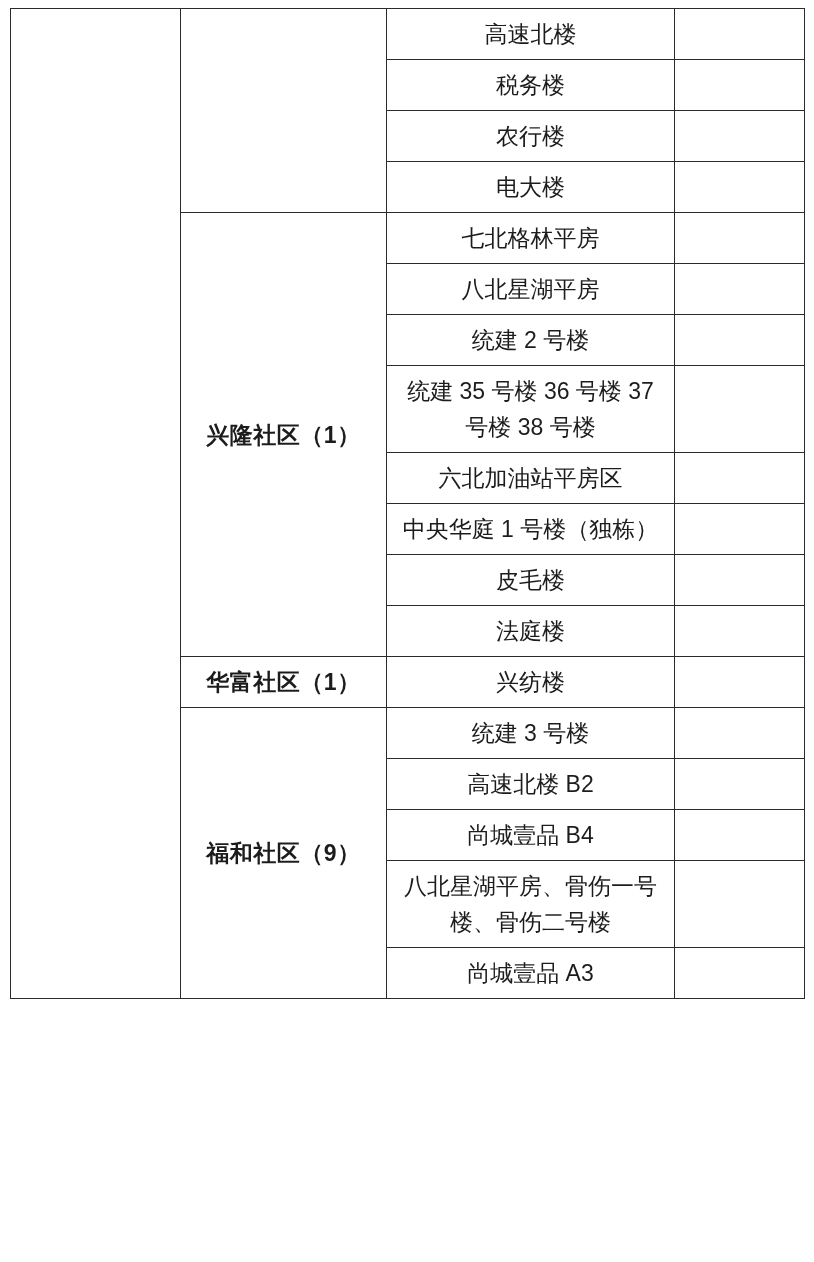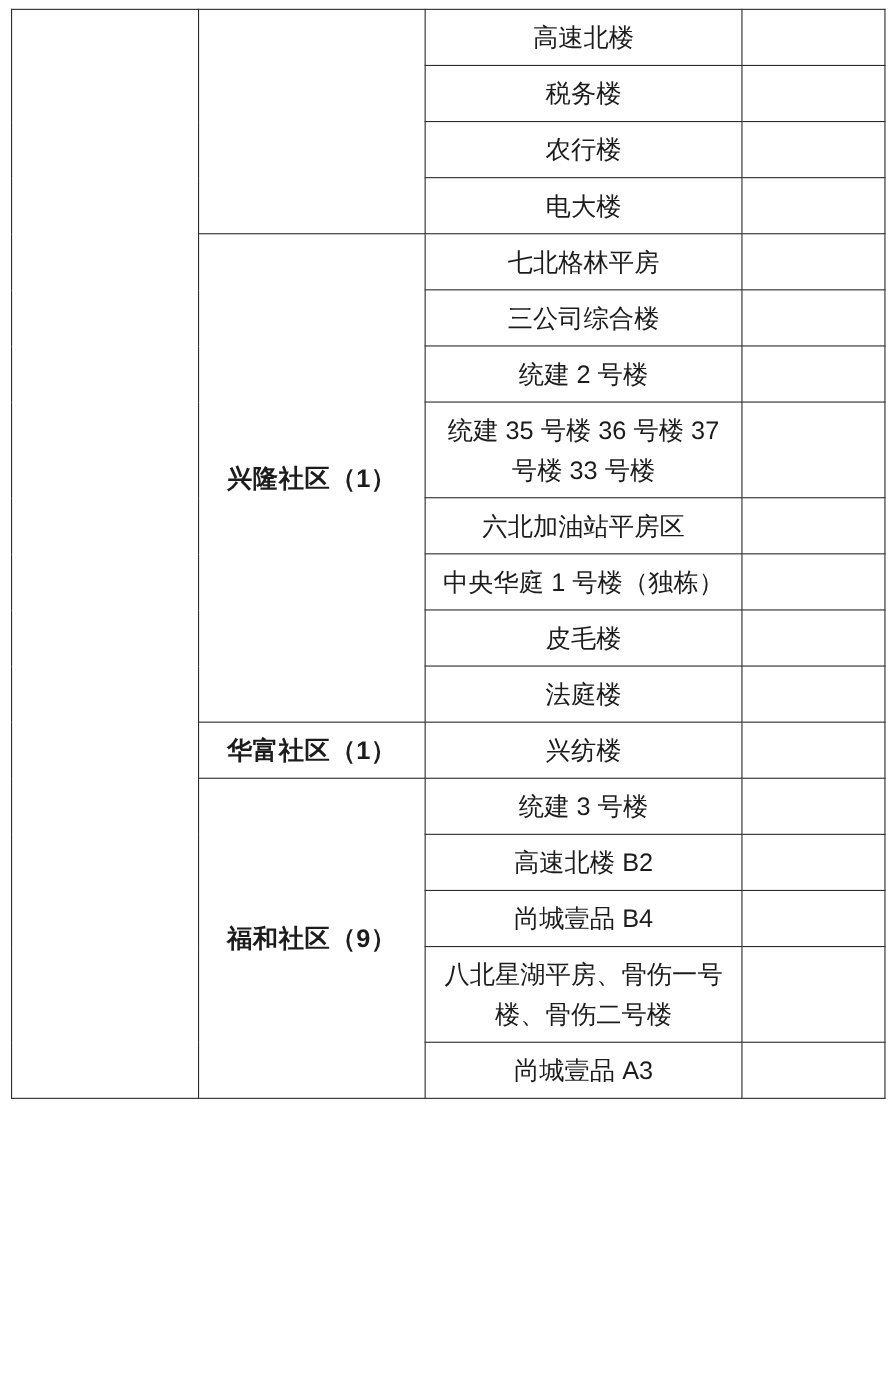--- a/index.html
+++ b/index.html
@@ -88,29 +88,29 @@
         <td class="item-cell">电大楼</td>
         <td class="blank-cell"></td>
       </tr>
 
       <tr>
         <td class="group-cell" rowspan="8">兴隆社区（1）</td>
         <td class="item-cell">七北格林平房</td>
         <td class="blank-cell"></td>
       </tr>
       <tr>
-        <td class="item-cell">三公司综合楼</td>
+        <td class="item-cell">八北星湖平房</td>
         <td class="blank-cell"></td>
       </tr>
       <tr>
         <td class="item-cell">统建 2 号楼</td>
         <td class="blank-cell"></td>
       </tr>
       <tr>
-        <td class="item-cell nowrap-two-line">统建 35 号楼 36 号楼 37 号楼 33 号楼</td>
+        <td class="item-cell nowrap-two-line">统建 35 号楼 36 号楼 37 号楼 38 号楼</td>
         <td class="blank-cell"></td>
       </tr>
       <tr>
         <td class="item-cell">六北加油站平房区</td>
         <td class="blank-cell"></td>
       </tr>
       <tr>
         <td class="item-cell nowrap-two-line">中央华庭 1 号楼（独栋）</td>
         <td class="blank-cell"></td>
       </tr>

